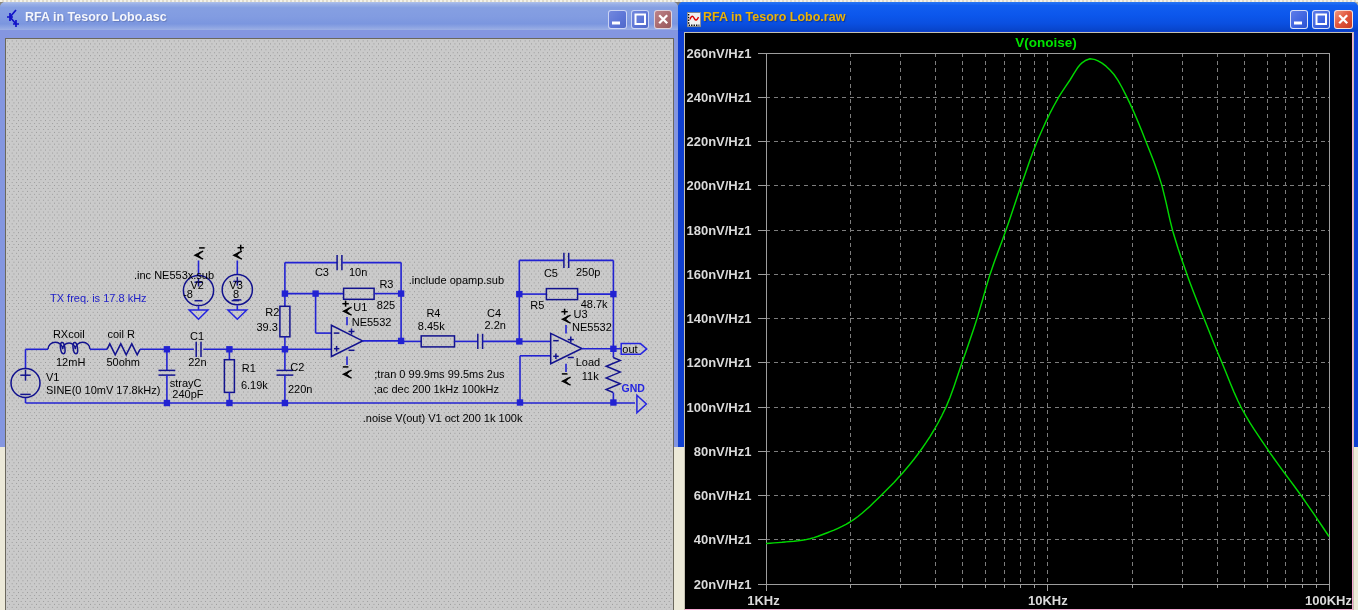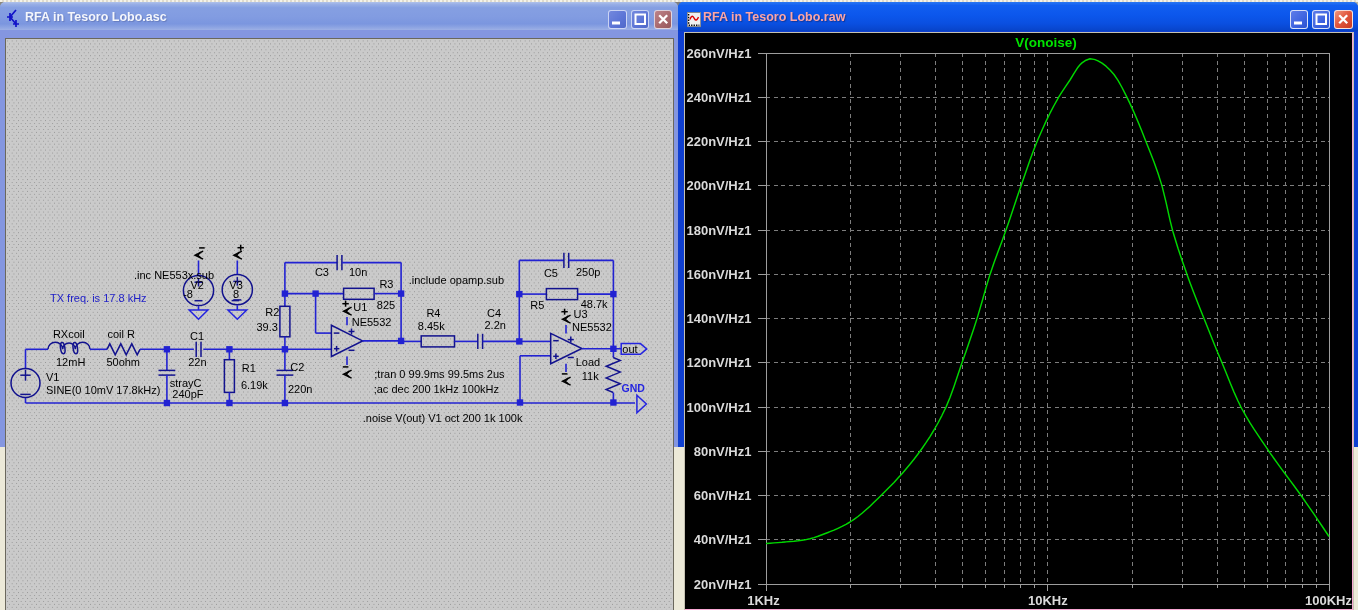--- a/index.html
+++ b/index.html
@@ -2,21 +2,21 @@
 <html><head><meta charset="utf-8"><style>
 *{margin:0;padding:0;box-sizing:border-box}
 html,body{width:1358px;height:610px;overflow:hidden;background:#ece9d8;font-family:"Liberation Sans",sans-serif}
 body::before{content:"";position:absolute;left:0;top:0;width:1358px;height:3px;background:repeating-linear-gradient(90deg,#f4f2e8 0 2px,#dedacc 2px 4px)}
 .win{position:absolute;top:2px;height:445px}
 #lwin{left:0;width:678px;background:#8496e0;border-radius:6px 6px 0 0}
 #rwin{left:678px;width:680px;background:#0f3fd0;border-radius:6px 6px 0 0}
 .tb{position:absolute;left:0;top:0;right:0;height:28px;border-radius:5px 5px 0 0}
 #lwin .tb{background:linear-gradient(180deg,#b0c2ea 0%,#98afe6 8%,#859fe2 20%,#829ce1 52%,#7b96df 78%,#92a8e3 94%,#9db0e5 100%)}
 #rwin .tb{height:29px;background:linear-gradient(180deg,#2a77f2 0%,#115ef0 12%,#0c57ec 45%,#0a4fe0 75%,#0845cc 96%,#0840c0 100%)}
-.ttl{position:absolute;left:25px;top:8px;font-size:12.5px;font-weight:bold;color:#fca5a5;text-shadow:1px 1px 1px rgba(20,30,90,.5);white-space:nowrap}
+.ttl{position:absolute;left:25px;top:8px;font-size:12.5px;font-weight:bold;color:#eab308;text-shadow:1px 1px 1px rgba(20,30,90,.5);white-space:nowrap}
 #lwin .ttl{color:#f4f6fc;text-shadow:1px 1px 1px rgba(60,70,120,.35)}
 .btn{position:absolute;top:8px;width:18.5px;height:18.5px;box-sizing:border-box;border-radius:3px;border:1px solid rgba(255,255,255,.8)}
 .bmin{background:linear-gradient(135deg,#5e7ce8 0%,#3d63e0 60%,#2d53cf 100%)}
 .bmax{background:linear-gradient(135deg,#5e7ce8 0%,#3d63e0 60%,#2d53cf 100%)}
 .bcls{background:linear-gradient(135deg,#f0987e 0%,#e25940 45%,#c93a22 100%)}
 #lwin .bmin,#lwin .bmax{background:linear-gradient(135deg,#7388dd 0%,#5b74d6 60%,#4f68c8 100%);border-color:rgba(240,244,255,.75)}
 #lwin .bcls{background:linear-gradient(135deg,#bd8389 0%,#a96a6e 55%,#95585c 100%);border-color:rgba(240,244,255,.75)}
 .glyph{position:absolute;left:0;top:0}
 .client{position:absolute;overflow:hidden}
 #lwin .client{left:5px;top:36px;width:669px;height:580px;border-top:1px solid #6a675c;border-left:1px solid #6a675c;border-right:1px solid #6a675c;background:#cacaca}

